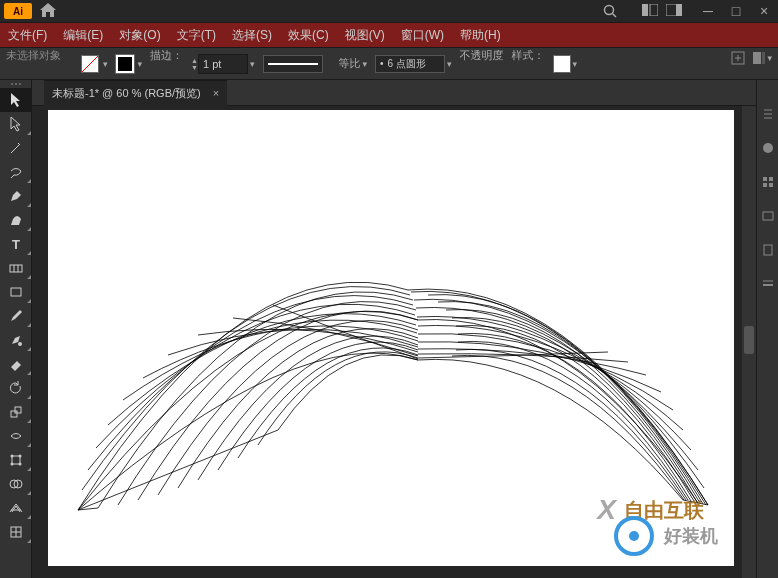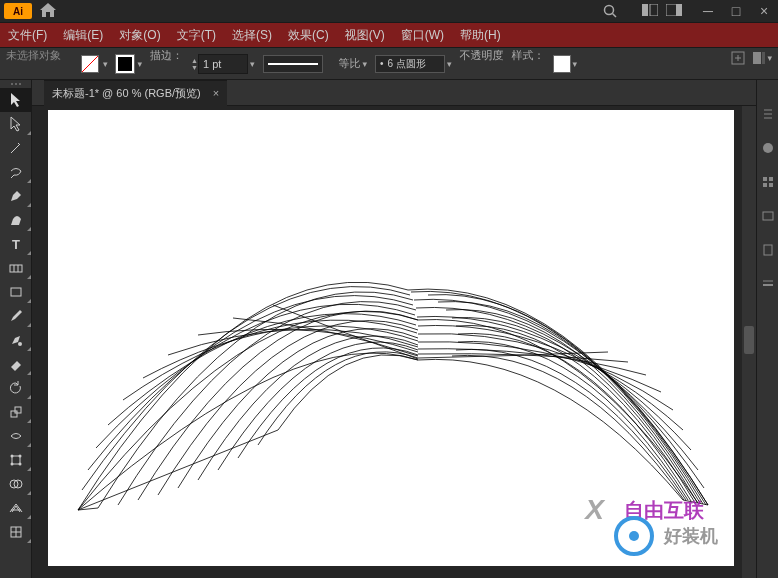--- a/index.html
+++ b/index.html
@@ -46,21 +46,21 @@
     .scrollbar-v { position: absolute; right: 0; top: 0; width: 14px; height: 100%; background: #333; }
     .scrollbar-thumb { position: absolute; right: 2px; top: 220px; width: 10px; height: 28px; background: #555; border-radius: 2px; }
     .canvas { position: absolute; left: 16px; top: 4px; width: 686px; height: 456px; background: #fff; }
     .artwork { position: absolute; left: 20px; top: 120px; width: 650px; height: 290px; }
     
     .right-panel { width: 22px; background: #333333; border-left: 1px solid #1a1a1a; display: flex; flex-direction: column; align-items: center; padding-top: 26px; gap: 18px; }
     .panel-icon { width: 16px; height: 16px; color: #888; display: flex; align-items: center; justify-content: center; }
     
     .watermark { position: absolute; right: 30px; bottom: 40px; display: flex; align-items: center; gap: 8px; opacity: 0.85; }
     .wm-x { font-size: 28px; font-weight: bold; color: #999; font-style: italic; }
-    .wm-text { font-size: 20px; font-weight: bold; color: #a21caf; margin-left: 12px; }
+    .wm-text { font-size: 20px; font-weight: bold; color: #a16207; }
     .wm-circle { position: absolute; right: 80px; bottom: 10px; width: 40px; height: 40px; border: 4px solid #3a98e0; border-radius: 50%; display: flex; align-items: center; justify-content: center; }
     .wm-dot { width: 10px; height: 10px; background: #3a98e0; border-radius: 50%; }
     .wm-text2 { position: absolute; right: 16px; bottom: 18px; font-size: 18px; color: #999; font-weight: bold; }
   </style>
 </head>
 <body>
 
 <div class="title-bar">
   <div class="app-icon">Ai</div>
   <div style="color:#aaa;">

